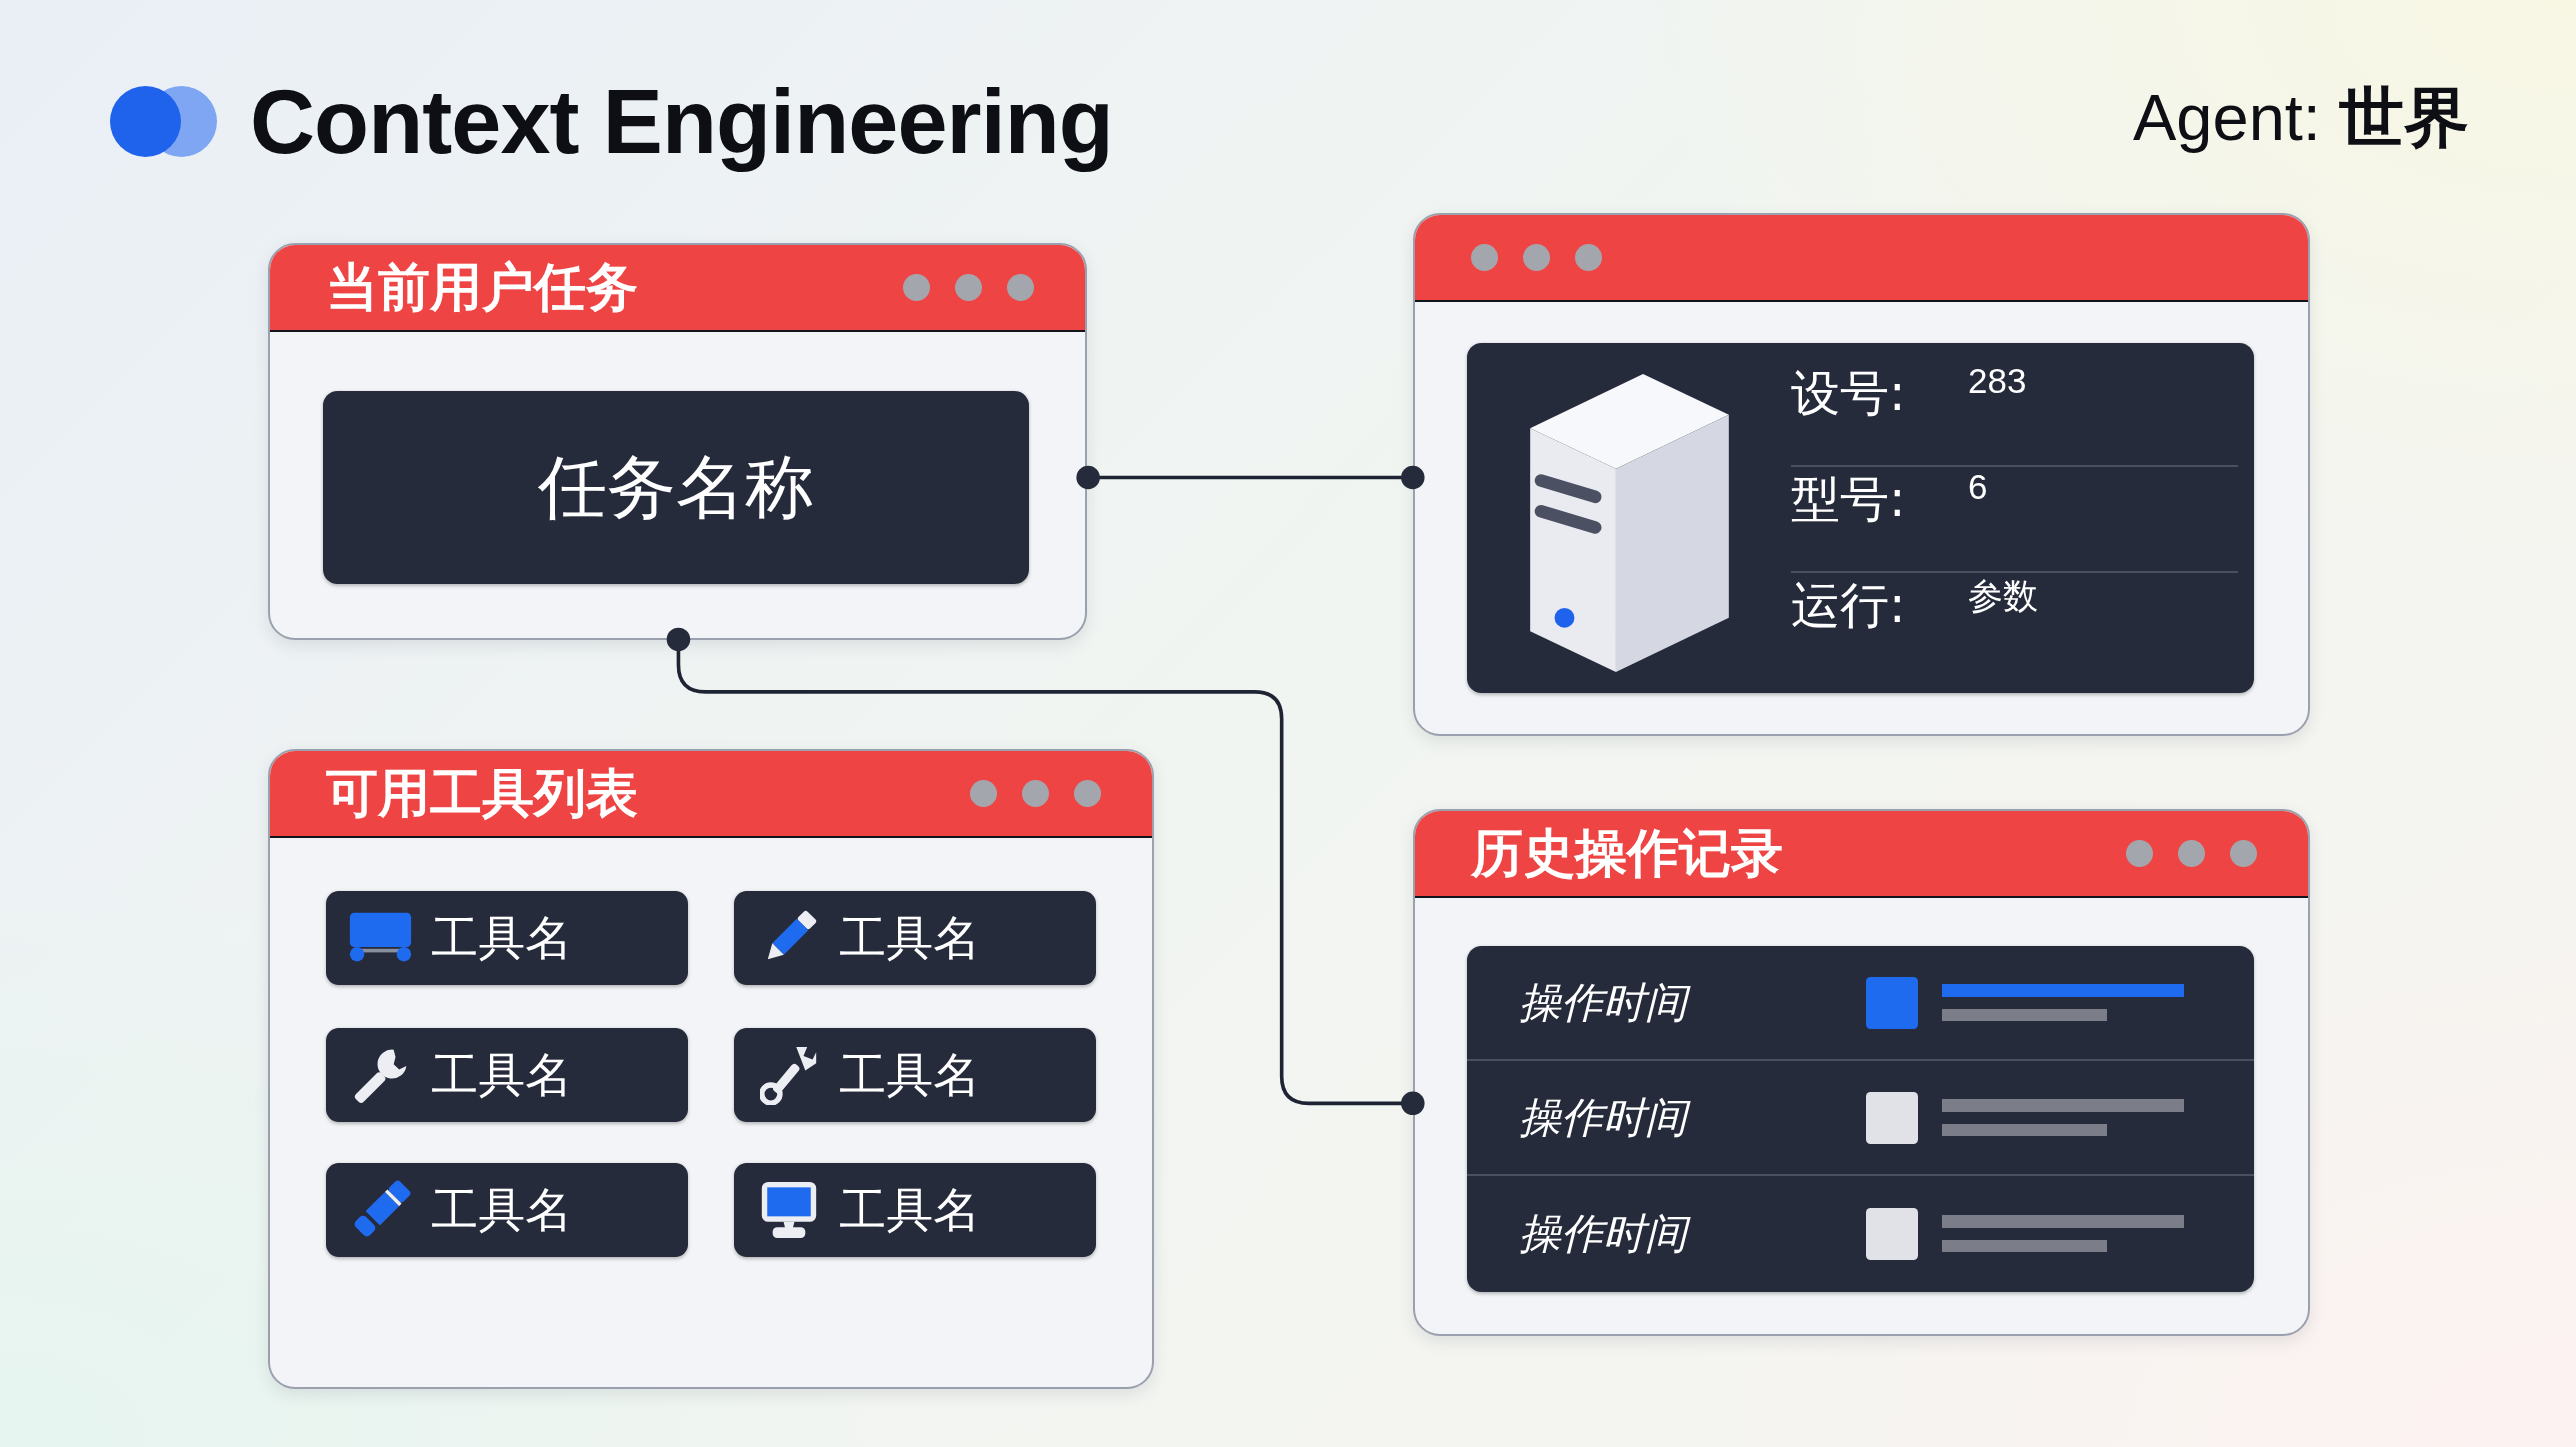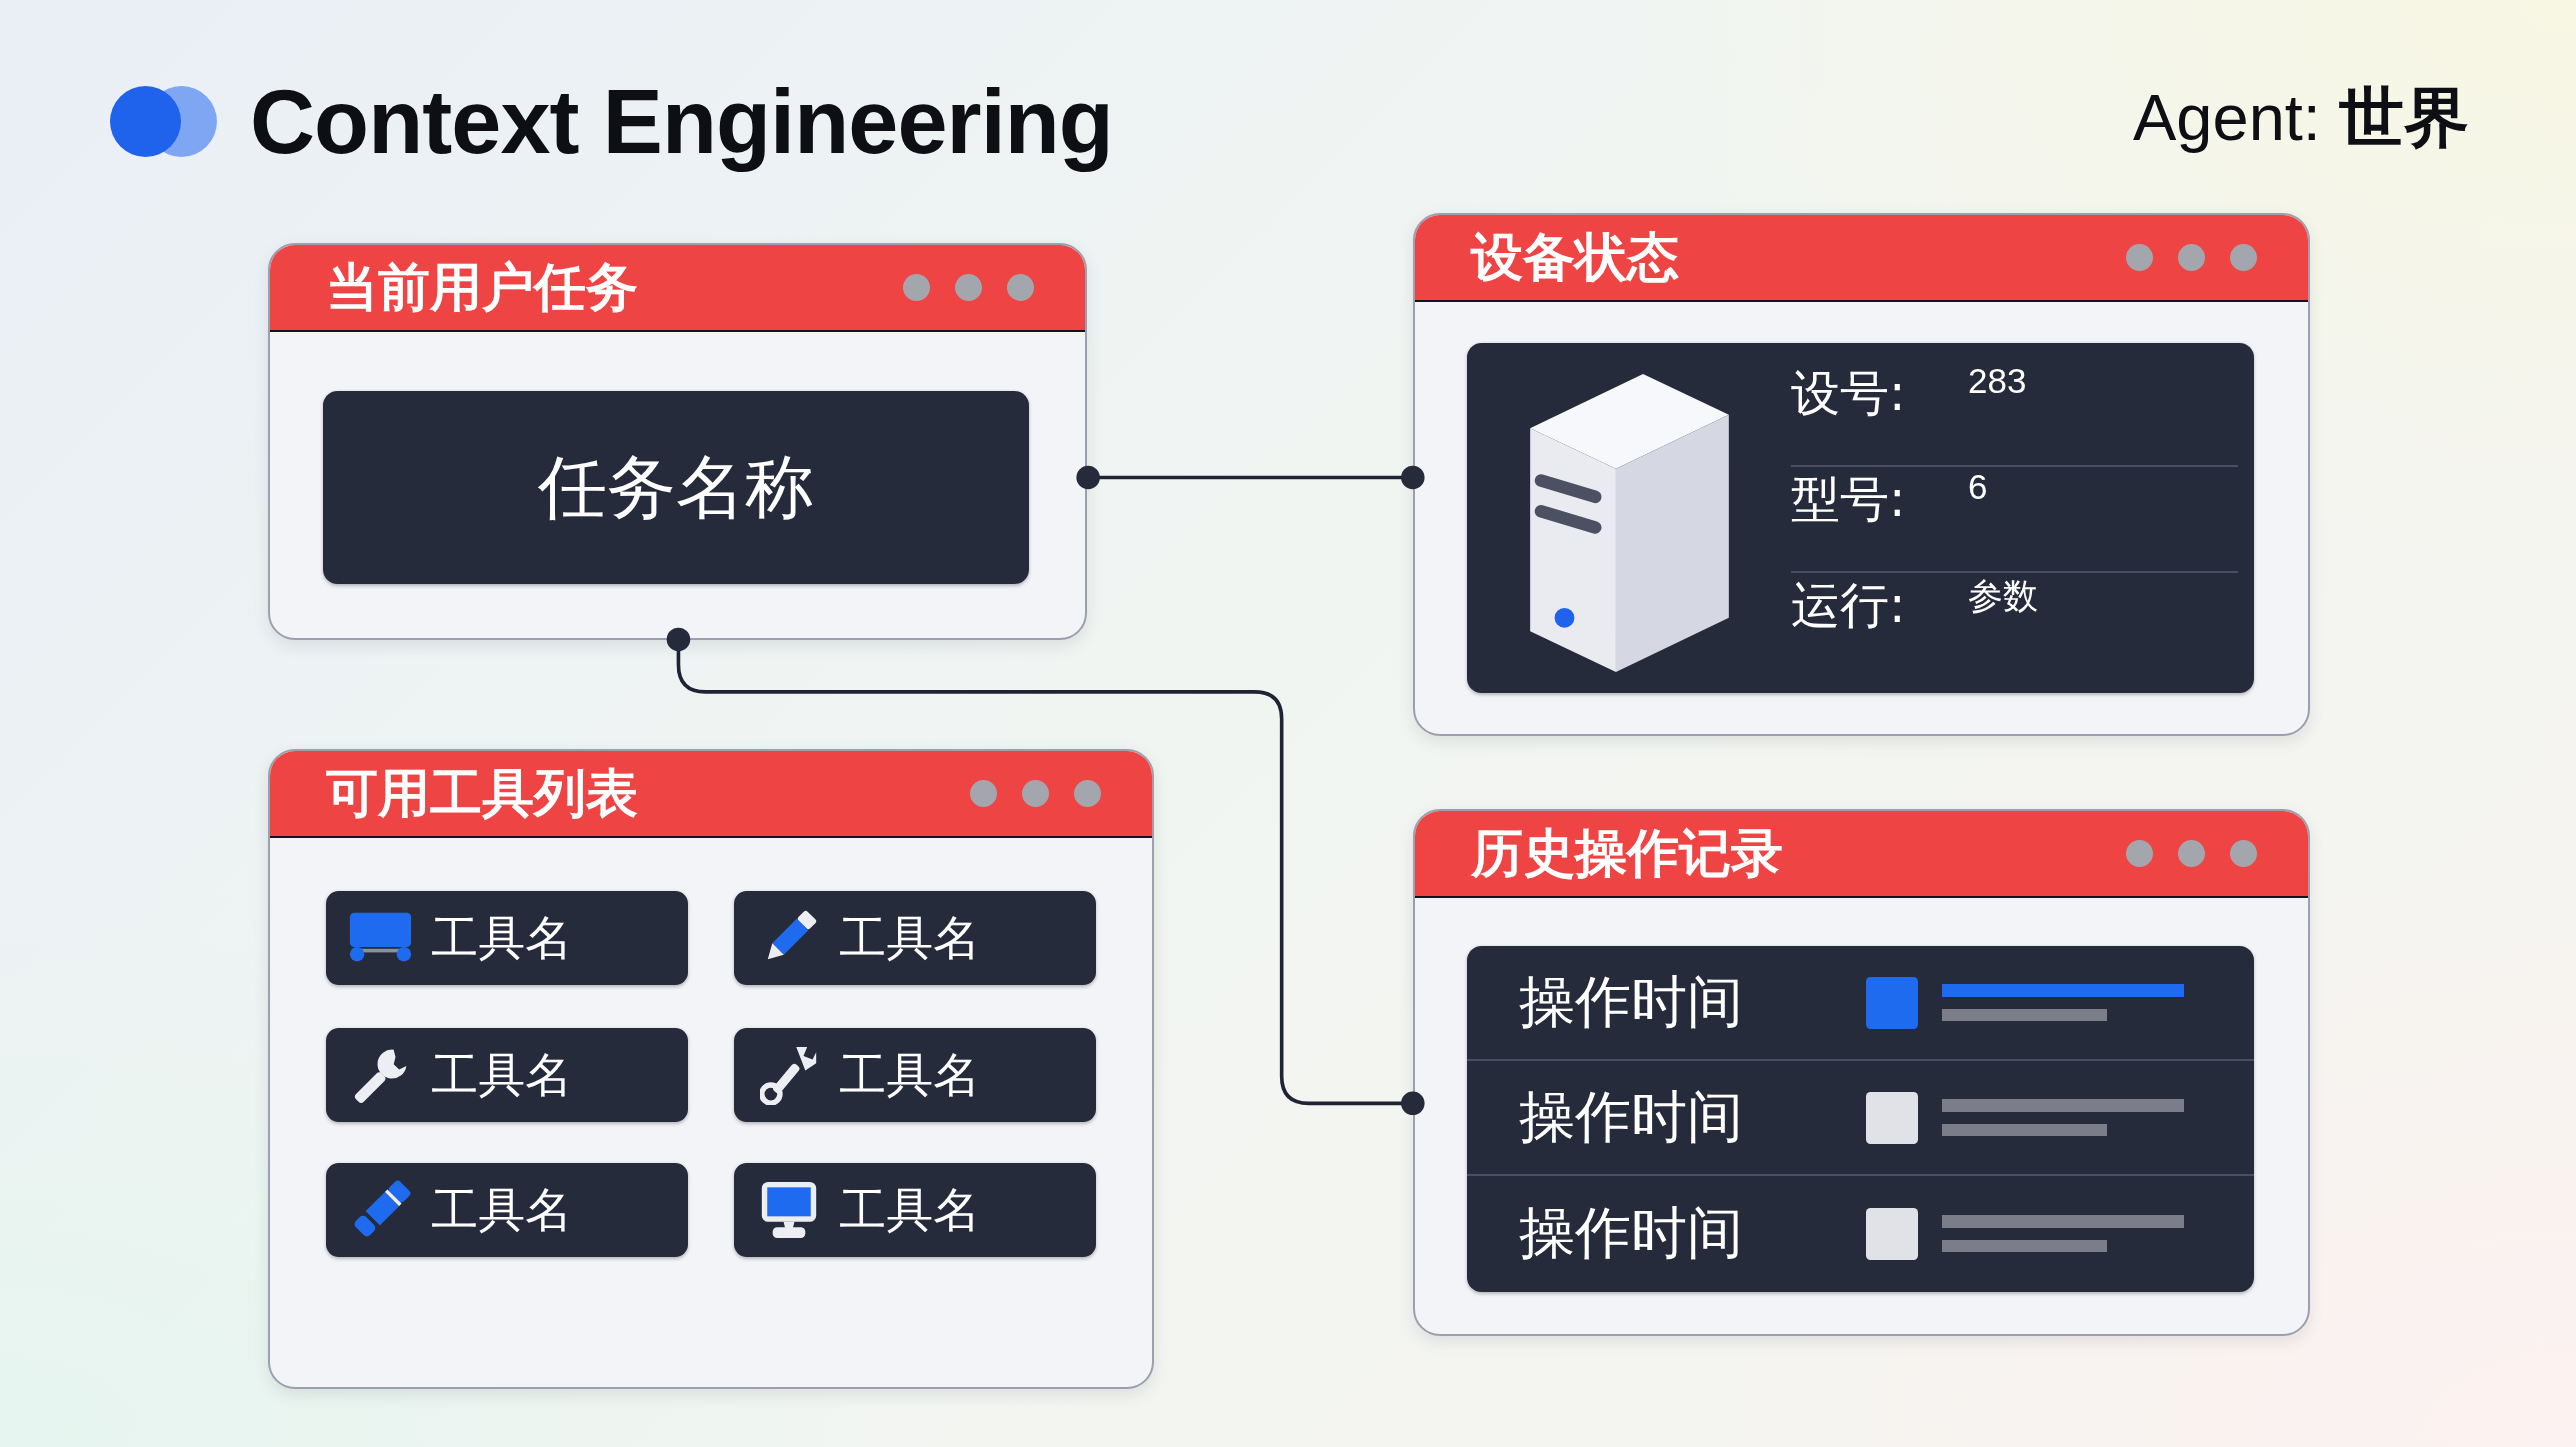--- a/index.html
+++ b/index.html
@@ -52,21 +52,21 @@
   .tools-win { left: 268px; top: 749px; width: 886px; height: 640px; }
   .tool-btn { position: absolute; width: 362px; height: 94px; background: #262b3b; border-radius: 12.7px; display: flex; align-items: center; box-shadow: 0 1.8px 3.6px rgba(0,0,0,0.25); cursor: pointer; }
   .tool-icon { width: 69px; height: 69px; margin-left: 20px; margin-right: 16.3px; display: flex; align-items: center; justify-content: center; }
   .tool-label { color: #fff; font-size: 47px; white-space: nowrap; }
 
   
   .hist-win { left: 1413px; top: 809px; width: 897px; height: 527px; }
   .hist-card { left: 52px; top: 135px; width: 787px; height: 346px; overflow: hidden; }
   .hist-row { height: 115px; display: flex; align-items: center; border-bottom: 2.7px solid #4a5062; box-sizing: border-box; position: relative; }
   .hist-row:last-child { border-bottom: none; }
-  .hist-time { color: #fff; font-size: 56px; margin-left: 52px; width: 347px; white-space: nowrap; }
+  .hist-time { color: #fff; font-size: 42px; margin-left: 52px; width: 347px; white-space: nowrap; font-style: italic; }
   .hist-sq { width: 52px; height: 52px; border-radius: 4.5px; }
   .hist-lines { margin-left: 23.5px; display: flex; flex-direction: column; gap: 12.7px; }
   .hl1 { width: 242px; height: 12.7px; }
   .hl2 { width: 165px; height: 11.8px; background: #7b7e88; }
 
   svg.connectors { position: absolute; left: 0; top: 0; width: 2576px; height: 1447px; pointer-events: none; }
 </style>
 </head>
 <body>
 
@@ -94,21 +94,20 @@
       <div class="dot"></div>
     </div>
   </div>
   <div class="card task-card">
     <div class="task-name">任务名称</div>
   </div>
 </div>
 
 <div class="win dev-win">
   <div class="win-head">
-    <div class="win-title">设备状态</div>
     <div class="dots">
       <div class="dot"></div>
       <div class="dot"></div>
       <div class="dot"></div>
     </div>
   </div>
   <div class="card dev-card">
     <svg class="server" viewBox="0 0 220 330">
       <polygon points="0,60 125,0 220,45 95,105" fill="#f7f8fb"></polygon>
       <polygon points="95,105 220,45 220,270 95,330" fill="#d5d8e2"></polygon>

